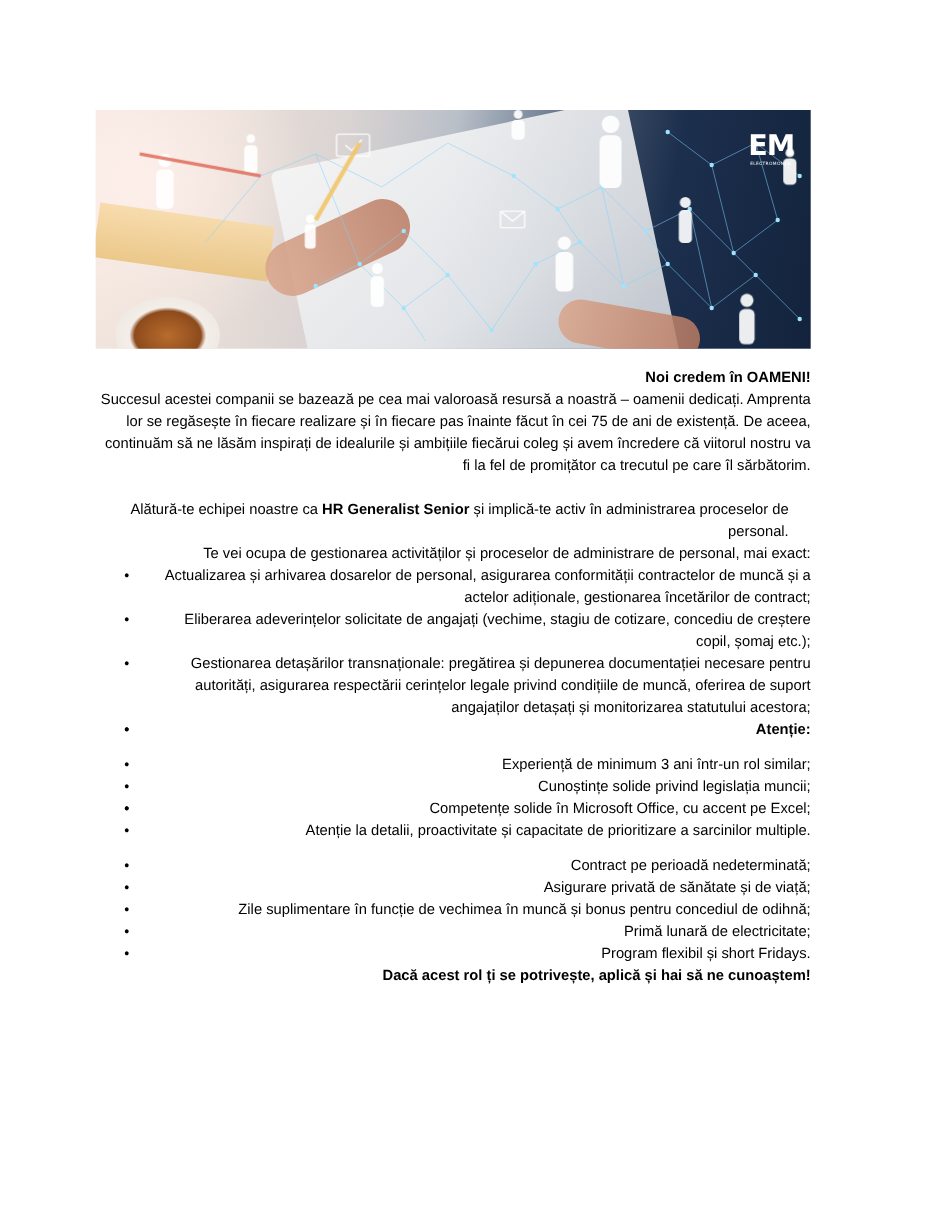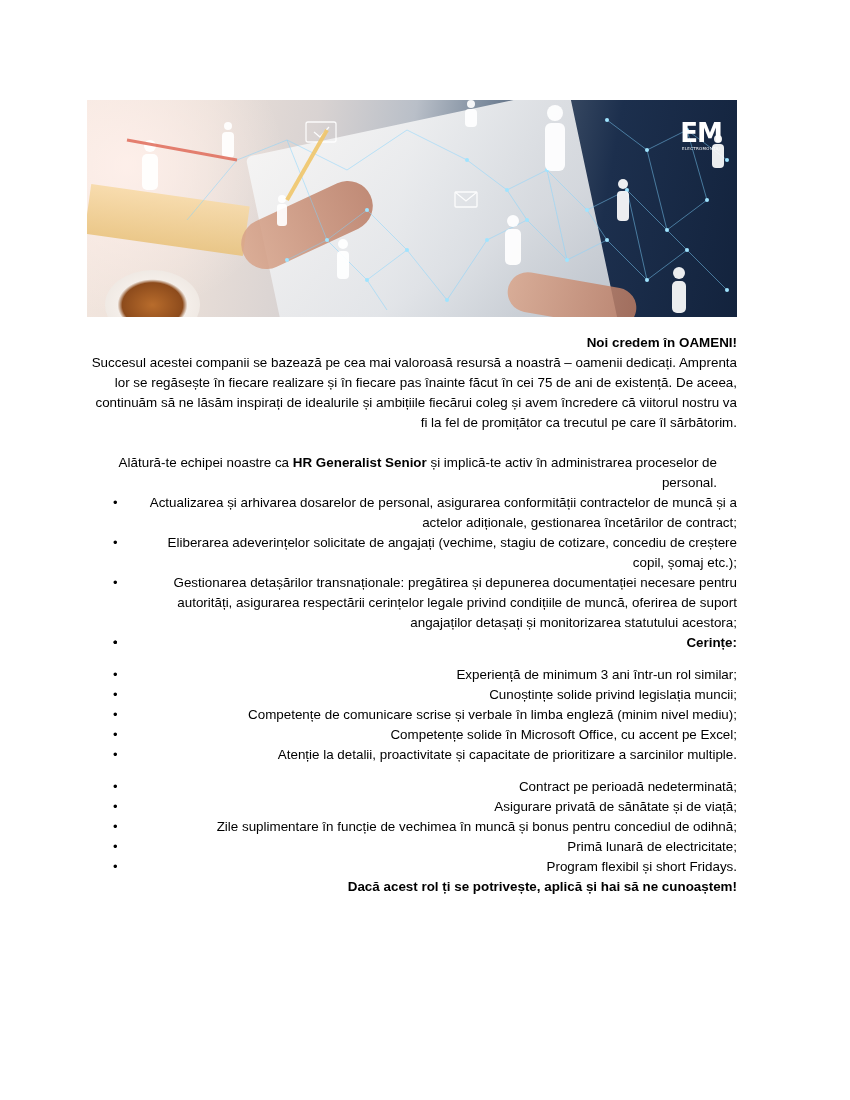--- a/index.html
+++ b/index.html
@@ -259,36 +259,37 @@
   <div class="text intro">
     <div class="bold">Noi credem în OAMENI!</div>
     <div>Succesul acestei companii se bazează pe cea mai valoroasă resursă a noastră – oamenii dedicați. Amprenta lor se regăsește în fiecare realizare și în fiecare pas înainte făcut în cei 75 de ani de existență. De aceea, continuăm să ne lăsăm inspirați de idealurile și ambițiile fiecărui coleg și avem încredere că viitorul nostru va fi la fel de promițător ca trecutul pe care îl sărbătorim.</div>
   </div>
 
   <div class="text center">
     <span>Alătură-te echipei noastre ca </span><span class="bold">HR Generalist Senior</span><span> și implică-te activ în administrarea proceselor de personal.</span>
   </div>
 
   <div class="text">
+    <div>Te vei ocupa de gestionarea activităților și proceselor de administrare de personal, mai exact:</div>
     <ul class="bullets">
       <li><span class="dot">•</span><span>Actualizarea și arhivarea dosarelor de personal, asigurarea conformității contractelor de muncă și a actelor adiționale, gestionarea încetărilor de contract;</span></li>
       <li><span class="dot">•</span><span>Eliberarea adeverințelor solicitate de angajați (vechime, stagiu de cotizare, concediu de creștere copil, șomaj etc.);</span></li>
       <li><span class="dot">•</span><span>Gestionarea detașărilor transnaționale: pregătirea și depunerea documentației necesare pentru autorități, asigurarea respectării cerințelor legale privind condițiile de muncă, oferirea de suport angajaților detașați și monitorizarea statutului acestora;</span></li>
       <li><span class="dot">•</span></li>
       <li><span class="dot">•</span></li>
     </ul>
   </div>
 
   <div class="text">
-    <div class="bold">Cerințe:</div>
+    <div class="bold">Atenție:</div>
     <div class="section-gap"></div>
     <ul class="bullets">
       <li><span class="dot">•</span><span>Experiență de minimum 3 ani într-un rol similar;</span></li>
       <li><span class="dot">•</span><span>Cunoștințe solide privind legislația muncii;</span></li>
-      <li><span class="dot">•</span><span>Competențe de comunicare scrise și verbale în limba engleză (minim nivel mediu);</span></li>
+      <li><span class="dot">•</span></li>
       <li><span class="dot">•</span><span>Competențe solide în Microsoft Office, cu accent pe Excel;</span></li>
       <li><span class="dot">•</span><span>Atenție la detalii, proactivitate și capacitate de prioritizare a sarcinilor multiple.</span></li>
     </ul>
   </div>
 
   <div class="text">
     <div class="section-gap"></div>
     <ul class="bullets">
       <li><span class="dot">•</span><span>Contract pe perioadă nedeterminată;</span></li>
       <li><span class="dot">•</span><span>Asigurare privată de sănătate și de viață;</span></li>

